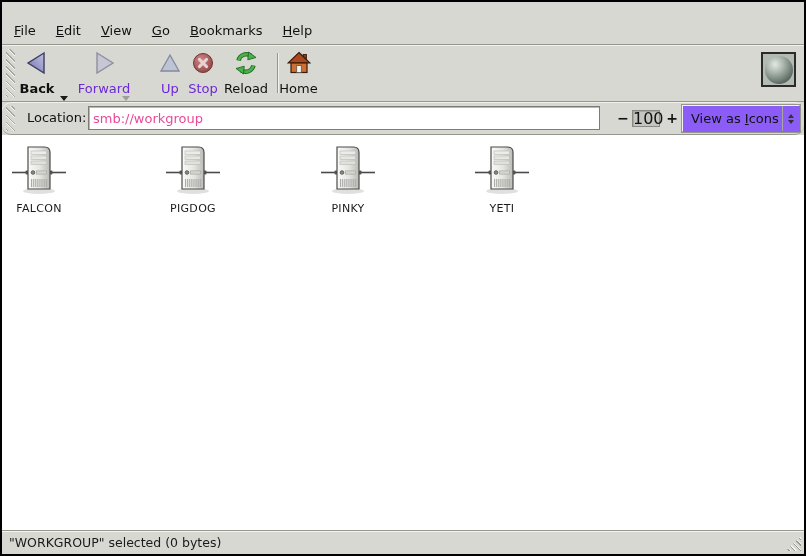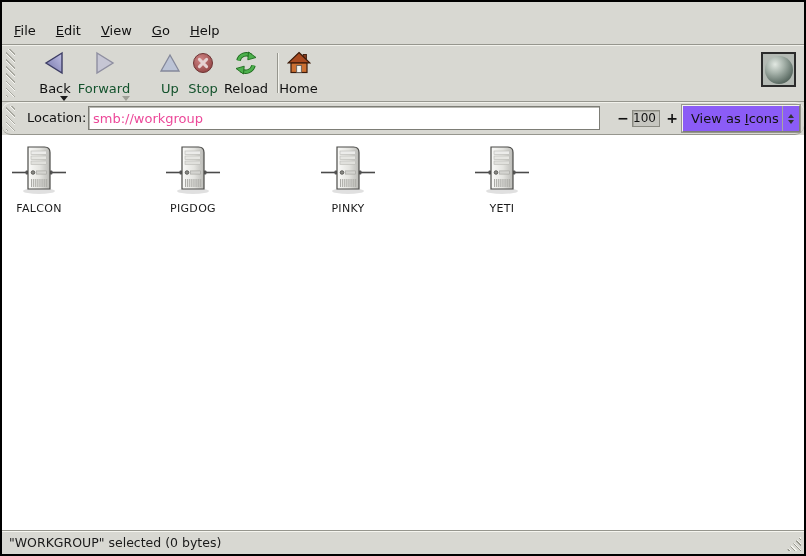--- a/index.html
+++ b/index.html
@@ -37,21 +37,21 @@
   .handle {
     position:absolute; left:4px; top:4px; width:9px; height:48px;
     background:repeating-linear-gradient(45deg,#f6f6f2 0 1px,#a8a8a0 1px 2px,#d8d8d2 2px 5px);
   }
   .tb-btn {
     position:absolute; top:6px; height:46px;
     display:flex; flex-direction:column; align-items:center;
     font-size:13px; gap:3px; cursor:default;
   }
   .tb-btn .lbl { line-height:15px; }
-  .tb-btn.disabled .lbl { color:#14532d; }
+  .tb-btn.disabled .lbl { color:#6d28d9; }
   .chev {
     position:absolute; top:51px; width:0; height:0;
     border-left:4.5px solid transparent; border-right:4.5px solid transparent;
     border-top:5.5px solid #1a1a1a;
   }
   .chev.disabled { border-top-color:#9f9f97; }
   .tb-sep {
     position:absolute; left:275px; top:8px; width:1px; height:40px;
     background:#96968e; box-shadow:1px 0 0 #f2f2ec;
   }
@@ -83,21 +83,21 @@
   }
   .zoom-btn {
     position:absolute; top:6px; width:18px; height:20px;
     font-size:14px; font-weight:bold; text-align:center; line-height:20px;
     cursor:default;
   }
   .zoom-level {
     position:absolute; left:630px; top:8px; width:28px; height:17px;
     background:#c6c6c0; border:1px solid #8a8a82;
     box-shadow:inset 1px 1px 0 #aaaaa2;
-    font-size:12px; line-height:15px;
+    font-size:16px; text-align:center; line-height:15px;
   }
   .viewas {
     position:absolute; left:680px; top:3px; width:118px; height:27px;
     background:#8b5cf6;
     border:1px solid; border-color:#f4f4ee #7d7d76 #7d7d76 #f4f4ee;
     box-shadow:0 0 0 1px #96968e;
     display:flex; align-items:center; cursor:default;
   }
   .viewas-label { flex:1; font-size:13px; padding-left:8px; white-space:pre; }
   .viewas-ind {
@@ -150,27 +150,28 @@
   </defs>
 </svg>
 
 <div class="window">
 
   <div class="menubar">
     <div class="menu-item"><span class="mn">F</span><span>ile</span></div>
     <div class="menu-item"><span class="mn">E</span><span>dit</span></div>
     <div class="menu-item"><span class="mn">V</span><span>iew</span></div>
     <div class="menu-item"><span class="mn">G</span><span>o</span></div>
+    <div class="menu-item"><span class="mn">B</span><span>ookmarks</span></div>
     <div class="menu-item"><span class="mn">H</span><span>elp</span></div>
   </div>
 
   <div class="toolbar">
     <div class="handle"></div>
 
-    <div class="tb-btn" style="left:30px;width:46px;">
+    <div class="tb-btn" style="left:12px;width:46px;font-weight:bold;">
       <span>
         <svg width="24" height="24" viewBox="0 0 24 24">
             <polygon points="19,2 3,12 19,22" fill="url(#backGrad)" stroke="#3c3c64" stroke-width="1.4"></polygon>
           </svg>
       </span>
       <span class="lbl">Back</span>
     </div>
     <div class="chev" style="left:58px;"></div>
 
     <div class="tb-btn disabled" style="left:76px;width:52px;">

